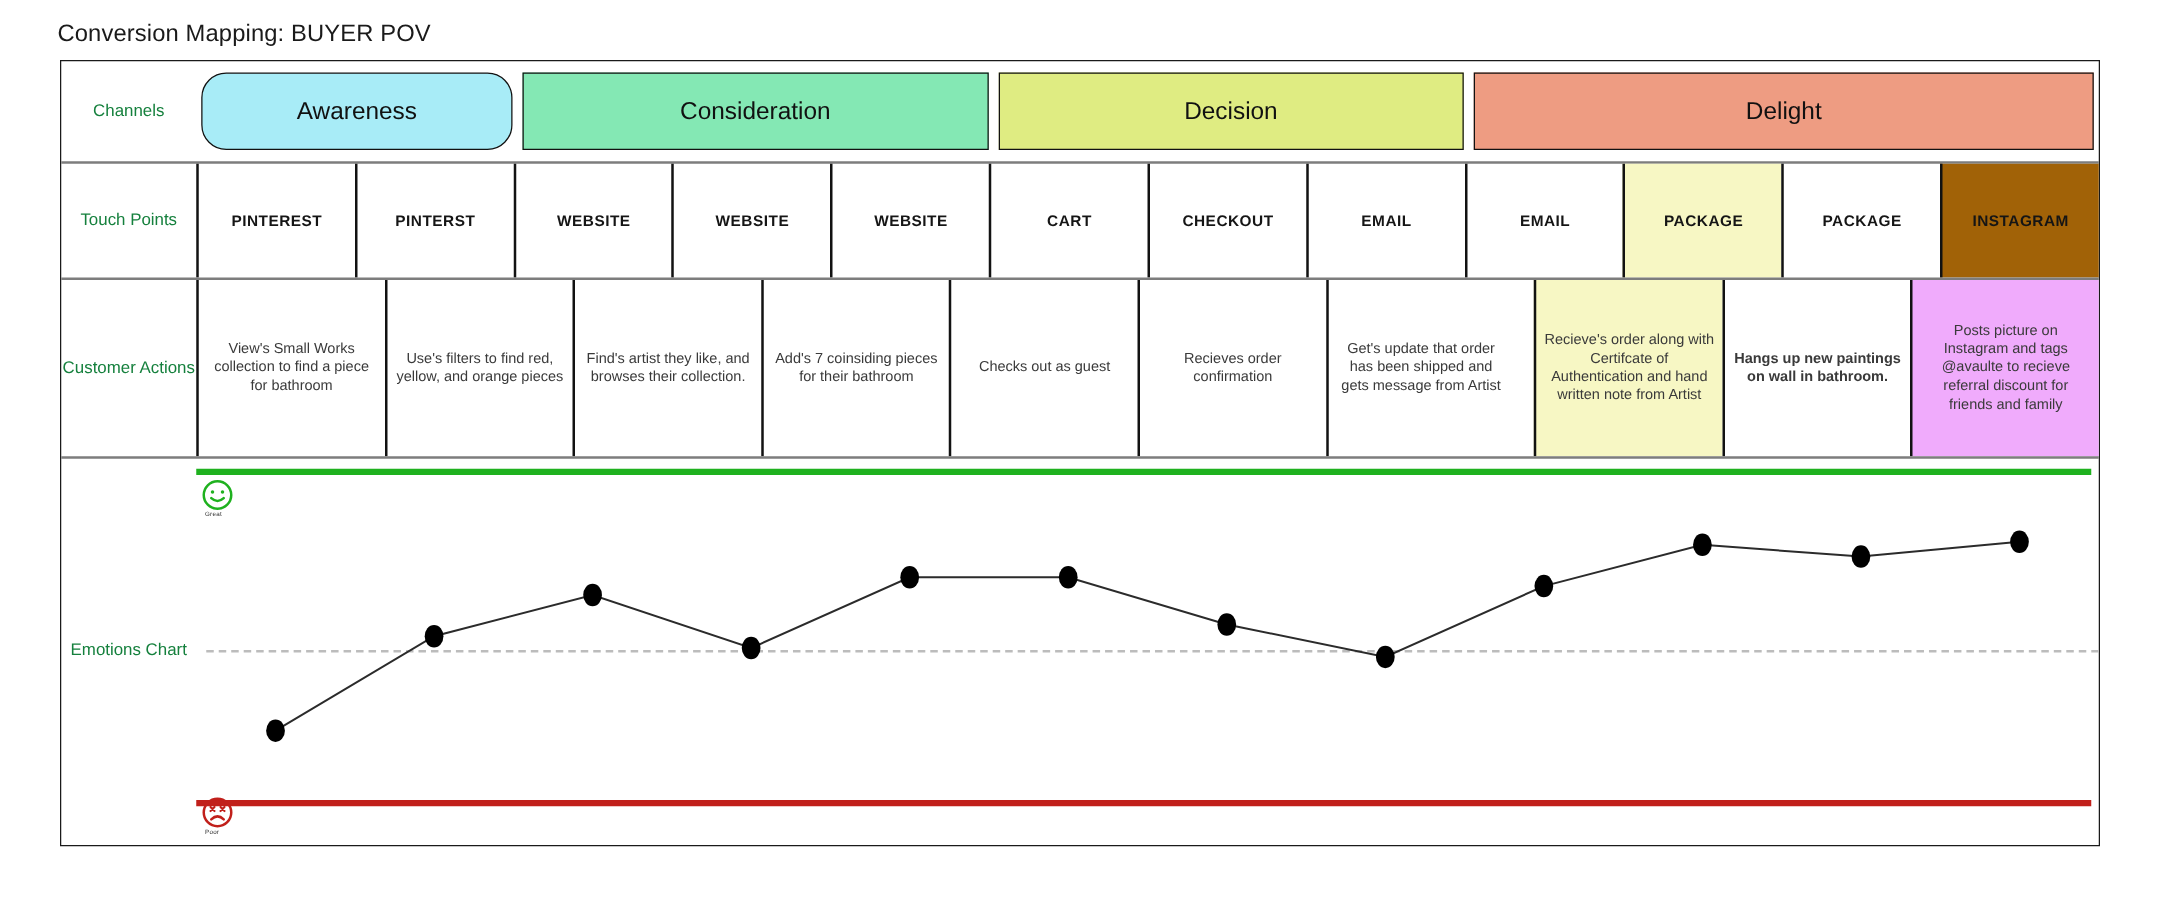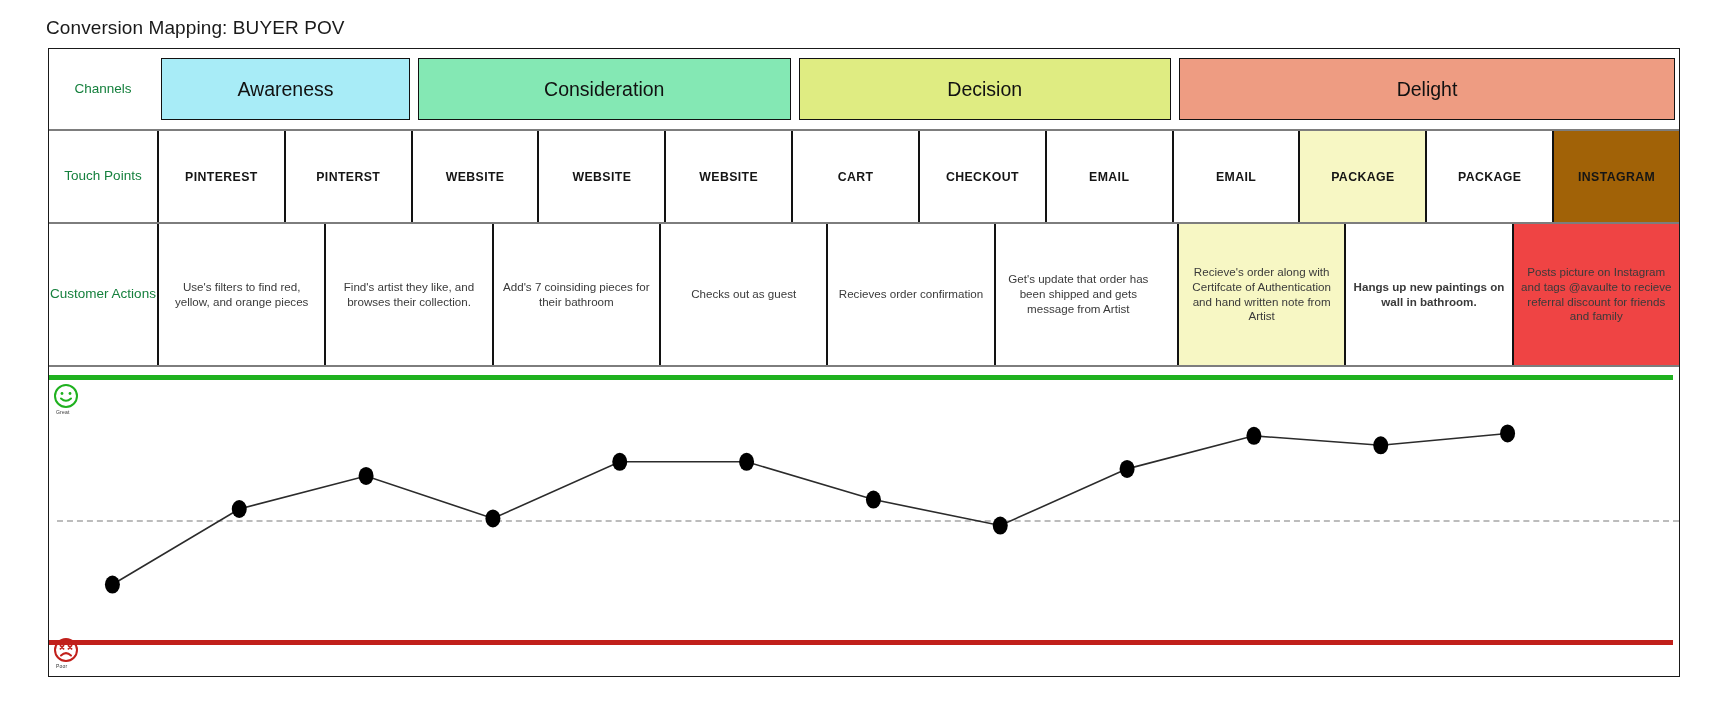--- a/index.html
+++ b/index.html
@@ -105,21 +105,21 @@
 
 <div id="page">
 
   <div class="title">Conversion Mapping: BUYER POV</div>
 
   <div class="frame">
 
     <div class="row row-channels">
       <div class="rowlabel">Channels</div>
       <div class="rowbody" id="stages-body">
-          <div class="stage" style="flex: 2 1 0%; background: rgb(168, 236, 247);">
+          <div class="stage" style="flex: 2 1 0%; background: rgb(168, 236, 247); border-radius: 20px;">
             <span>Awareness</span>
           </div>
           <div class="stage" style="flex: 3 1 0%; background: rgb(132, 232, 180);">
             <span>Consideration</span>
           </div>
           <div class="stage" style="flex: 3 1 0%; background: rgb(223, 236, 130);">
             <span>Decision</span>
           </div>
           <div class="stage" style="flex: 4 1 0%; background: rgb(238, 156, 130);">
             <span>Delight</span>
@@ -166,20 +166,23 @@
           <div class="tp" style="flex: 1 1 0%; background: #a16207;">
             <span>INSTAGRAM</span>
           </div>
         </div>
     </div>
 
     <div class="row row-actions">
       <div class="rowlabel">Customer Actions</div>
       <div class="rowbody" id="act-body">
           <div class="act" style="flex: 1 1 0%;">
+            <span>View's Small Works collection to find a piece for bathroom</span>
+          </div>
+          <div class="act" style="flex: 1 1 0%;">
             <span>Use's filters to find red, yellow, and orange pieces</span>
           </div>
           <div class="act" style="flex: 1 1 0%;">
             <span>Find's artist they like, and browses their collection.</span>
           </div>
           <div class="act" style="flex: 1 1 0%;">
             <span>Add's 7 coinsiding pieces for their bathroom</span>
           </div>
           <div class="act" style="flex: 1 1 0%;">
             <span>Checks out as guest</span>
@@ -189,27 +192,28 @@
           </div>
           <div class="act" style="flex: 1 1 0%;">
             <span>Get's update that order has been shipped and gets message from Artist</span>
           </div>
           <div class="act" style="flex: 1 1 0%; background: rgb(247, 247, 196); margin-left: 16px;">
             <span>Recieve's order along with Certifcate of Authentication and hand written note from Artist</span>
           </div>
           <div class="act" style="flex: 1 1 0%; font-weight: bold;">
             <span>Hangs up new paintings on wall in bathroom.</span>
           </div>
-          <div class="act" style="flex: 1 1 0%; background: #ef4444;">
+          <div class="act" style="flex: 1 1 0%; background: #f0abfc;">
             <span>Posts picture on Instagram and tags @avaulte to recieve referral discount for friends and family</span>
           </div>
         </div>
     </div>
 
     <div class="row row-emotions">
+      <div class="rowlabel">Emotions Chart</div>
       <div class="chartbody">
         <div class="chart-inner" id="chart-inner">
           <div class="topline"></div>
           <div class="botline"></div>
           <div class="midline"></div>
 
           <div class="face" id="happy-face" style="left: 4px; top: 16px;">
             <svg width="26" height="26" viewBox="0 0 26 26">
               <circle cx="13" cy="13" r="11" fill="none" stroke="#1fb11f" stroke-width="2"></circle>
               <circle cx="9" cy="10.5" r="1.4" fill="#1fb11f"></circle>

